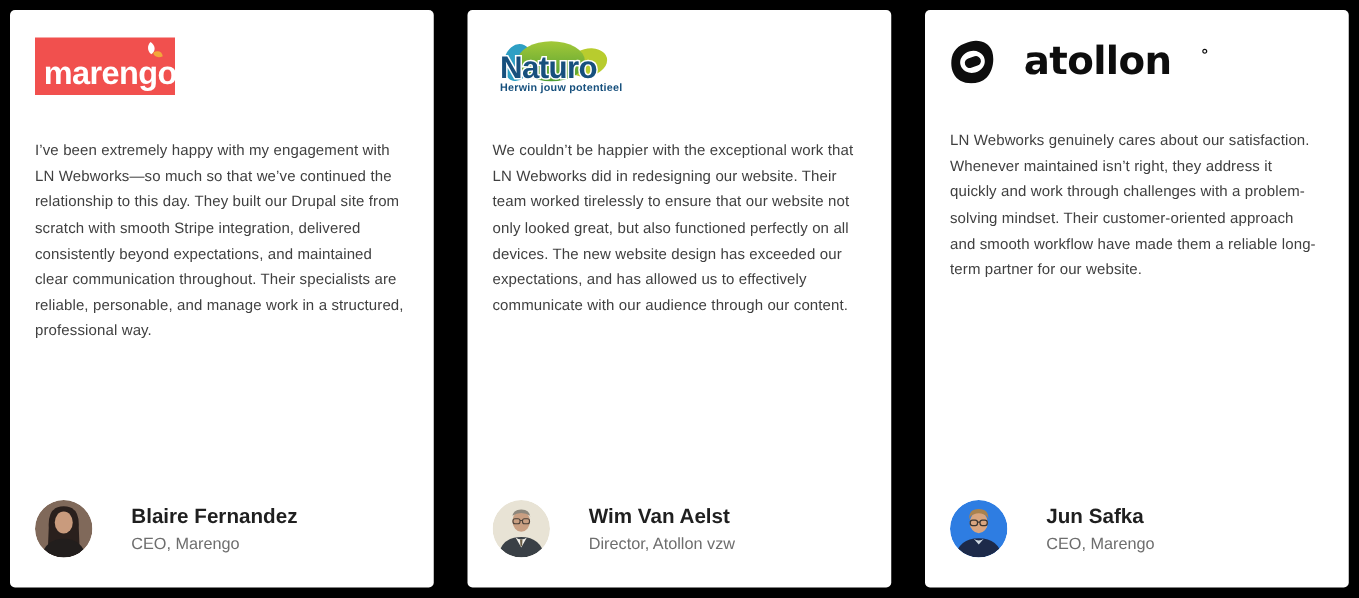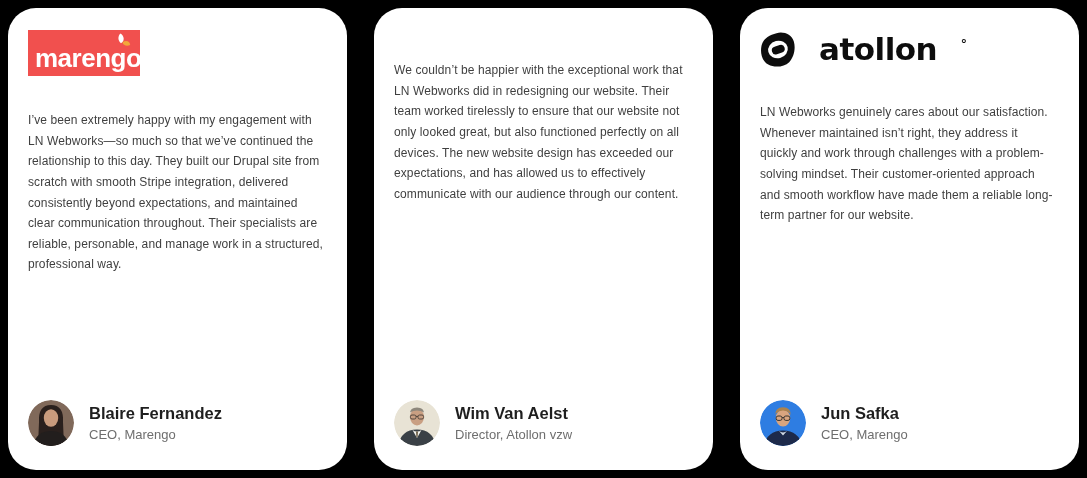--- a/index.html
+++ b/index.html
@@ -12,21 +12,21 @@
   .cards{
     display:flex;
     gap:27px;
     padding:8px;
     box-sizing:border-box;
     width:1087px;height:478px;
   }
   .card{
     flex:1;
     background:#ffffff;
-    border-radius:28px;
+    border-radius:4px;
     padding:22px 22px 24px 20px;
     box-sizing:border-box;
     display:flex;
     flex-direction:column;
   }
   
   .logo-row{height:50px;display:flex;align-items:flex-start;}
   .marengo-box{
     position:relative;
     background:#f1504e;
@@ -52,21 +52,21 @@
     margin:30px 0 0 0;
     font-size:12px;
     line-height:1.72;
     color:#3f3f3f;
     letter-spacing:0.1px;
   }
   .card-atollon .quote{margin-top:22px;}
   
   .footer{
     margin-top:auto;
-    display:flex;align-items:center;gap:15px;
+    display:flex;align-items:center;gap:31px;
   }
   .avatar{width:46px;height:46px;border-radius:50%;flex:0 0 46px;display:block;}
   .author-name{font-size:16.5px;font-weight:bold;color:#1f1f1f;line-height:1.2;}
   .author-role{font-size:13px;color:#6e6e6e;margin-top:3px;line-height:1.2;}
 </style>
 </head>
 <body>
 
 <div class="cards">
 
@@ -96,20 +96,35 @@
         </g>
       </svg>
       <div>
         <div class="author-name">Blaire Fernandez</div>
         <div class="author-role">CEO, Marengo</div>
       </div>
     </div>
   </div>
 
   <div class="card card-naturo">
+    <div class="logo-row">
+      <svg class="naturo-logo" width="104" height="48" viewBox="0 0 104 48">
+        <defs>
+          <linearGradient id="ngrad" x1="0" y1="0" x2="0" y2="1">
+            <stop offset="0" stop-color="#a3c838"></stop>
+            <stop offset="1" stop-color="#4f9e33"></stop>
+          </linearGradient>
+        </defs>
+        <ellipse cx="76" cy="22" rx="16" ry="11" fill="#b8cc2e" transform="rotate(-14 76 22)"></ellipse>
+        <ellipse cx="20" cy="22" rx="11" ry="15" fill="#2e9fc4" transform="rotate(14 20 22)"></ellipse>
+        <ellipse cx="47" cy="21" rx="27" ry="16" fill="url(#ngrad)"></ellipse>
+        <text x="6" y="34" font-family="Liberation Sans, DejaVu Sans, sans-serif" font-weight="bold" font-size="25" fill="#17507d" stroke="#ffffff" stroke-width="2.4" paint-order="stroke" letter-spacing="-0.5">Naturo</text>
+        <text x="6" y="45" font-family="Liberation Sans, DejaVu Sans, sans-serif" font-weight="bold" font-size="8.6" fill="#17507d" letter-spacing="0.2">Herwin jouw potentieel</text>
+      </svg>
+    </div>
     <p class="quote">We couldn’t be happier with the exceptional work that LN Webworks did in redesigning our website. Their team worked tirelessly to ensure that our website not only looked great, but also functioned perfectly on all devices. The new website design has exceeded our expectations, and has allowed us to effectively communicate with our audience through our content.</p>
     <div class="footer">
       <svg class="avatar" viewBox="0 0 46 46">
         <defs>
             <clipPath id="av2">
               <circle cx="23" cy="23" r="23"></circle>
             </clipPath>
           </defs>
         <g clip-path="url(#av2)">
           <rect width="46" height="46" fill="#e8e3d5"></rect>

